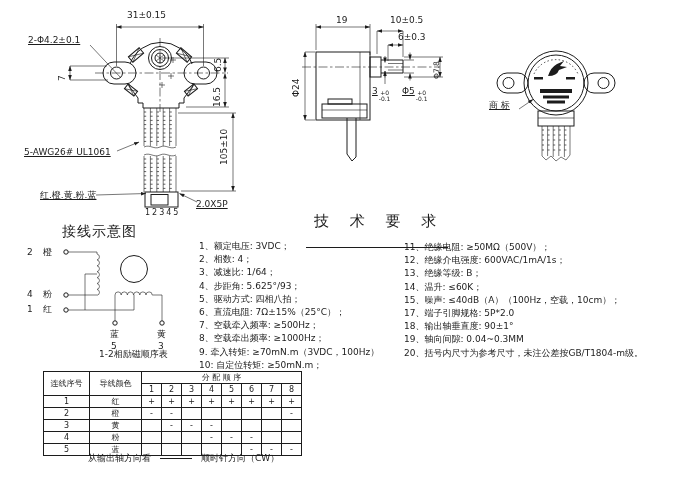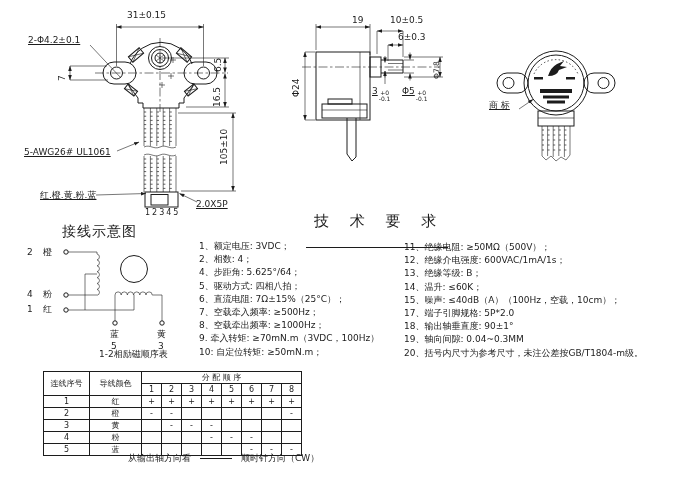--- a/index.html
+++ b/index.html
@@ -24,21 +24,21 @@
   .speclist{position:absolute;}
   .spec-line{font-size:9px;line-height:13.2px;white-space:nowrap;}
   .tech-title{position:absolute;left:306px;top:212px;font-size:15px;letter-spacing:8px;
               padding:0 4px 16px 8px;border-bottom:1.5px solid #1c1c1c;white-space:nowrap;}
   table.seq{position:absolute;left:43px;top:371px;border-collapse:collapse;}
   table.seq th,table.seq td{border:1px solid #1c1c1c;font-size:8px;font-weight:normal;
               text-align:center;vertical-align:middle;padding:0;height:11px;line-height:10px;}
   table.seq .c-no{width:45px;}
   table.seq .c-color{width:51px;}
   table.seq .c-step{width:19px;}
-  .tbl-footer{position:absolute;left:88px;top:452px;display:flex;align-items:center;gap:9px;font-size:9px;white-space:nowrap;margin-left:40px;}
+  .tbl-footer{position:absolute;left:88px;top:452px;display:flex;align-items:center;gap:9px;font-size:9px;white-space:nowrap;}
   .fline{display:inline-block;width:32px;border-top:1.2px solid #1c1c1c;}
 </style>
 </head>
 <body>
 
 <div class="canvas">
 
   <svg class="art" width="676" height="478" viewBox="0 0 676 478">
     <defs>
       <marker id="arw" viewBox="0 0 10 8" refX="9.5" refY="4" markerWidth="9" markerHeight="7" orient="auto-start-reverse">
@@ -183,21 +183,21 @@
   <span class="lbl u" style="left:28px;top:35px;">2-Φ4.2±0.1</span>
   <span class="lbl vlbl" style="left:57px;top:81px;">7</span>
   <span class="lbl vlbl" style="left:213px;top:72px;">6.5</span>
   <span class="lbl vlbl" style="left:212px;top:107px;">16.5</span>
   <span class="lbl vlbl" style="left:219px;top:165px;">105±10</span>
   <span class="lbl u" style="left:24px;top:147px;">5-AWG26# UL1061</span>
   <span class="lbl u" style="left:40px;top:190px;">红.橙.黄.粉.蓝</span>
   <span class="lbl sm pins" style="left:145px;top:208px;">12345</span>
   <span class="lbl u" style="left:196px;top:199px;">2.0X5P</span>
 
-  <span class="lbl" style="left:336px;top:15px;margin-left:16px;">19</span>
+  <span class="lbl" style="left:336px;top:15px;">19</span>
   <span class="lbl" style="left:390px;top:15px;">10±0.5</span>
   <span class="lbl" style="left:398px;top:32px;">6±0.3</span>
   <span class="lbl vlbl" style="left:291px;top:97px;">Φ24</span>
   <span class="lbl vlbl" style="left:432px;top:79px;font-size:7.5px;">Φ7.8</span>
   <span class="lbl u" style="left:372px;top:86px;"><span>3</span><span class="dimtol">
         <span>+0</span>
         <span>-0.1</span>
       </span></span>
   <span class="lbl u" style="left:402px;top:86px;"><span>Φ5</span><span class="dimtol">
         <span>+0</span>
@@ -215,21 +215,22 @@
   <span class="lbl" style="left:43px;top:304px;">红</span>
   <span class="lbl" style="left:110px;top:329px;">蓝</span>
   <span class="lbl" style="left:111px;top:341px;">5</span>
   <span class="lbl" style="left:157px;top:329px;">黄</span>
   <span class="lbl" style="left:158px;top:341px;">3</span>
   <span class="lbl" style="left:99px;top:349px;">1-2相励磁顺序表</span>
 
   <div class="speclist" style="left:199px;top:240px;">
       <div class="spec-line">1、额定电压: 3VDC；</div>
       <div class="spec-line">2、相数: 4；</div>
-      <div class="spec-line">4、步距角: 5.625°/64；</div>
+      <div class="spec-line">3、减速比: 1/64；</div>
+      <div class="spec-line">4、步距角: 5.625°/93；</div>
       <div class="spec-line">5、驱动方式: 四相八拍；</div>
       <div class="spec-line">6、直流电阻: 7Ω±15%（25°C）；</div>
       <div class="spec-line">7、空载牵入频率: ≥500Hz；</div>
       <div class="spec-line">8、空载牵出频率: ≥1000Hz；</div>
       <div class="spec-line">9. 牵入转矩: ≥70mN.m（3VDC，100Hz）</div>
       <div class="spec-line">10: 自定位转矩: ≥50mN.m；</div>
     </div>
 
   <div class="tech-title">技 术 要 求</div>
   <div class="speclist" style="left:404px;top:241px;">

